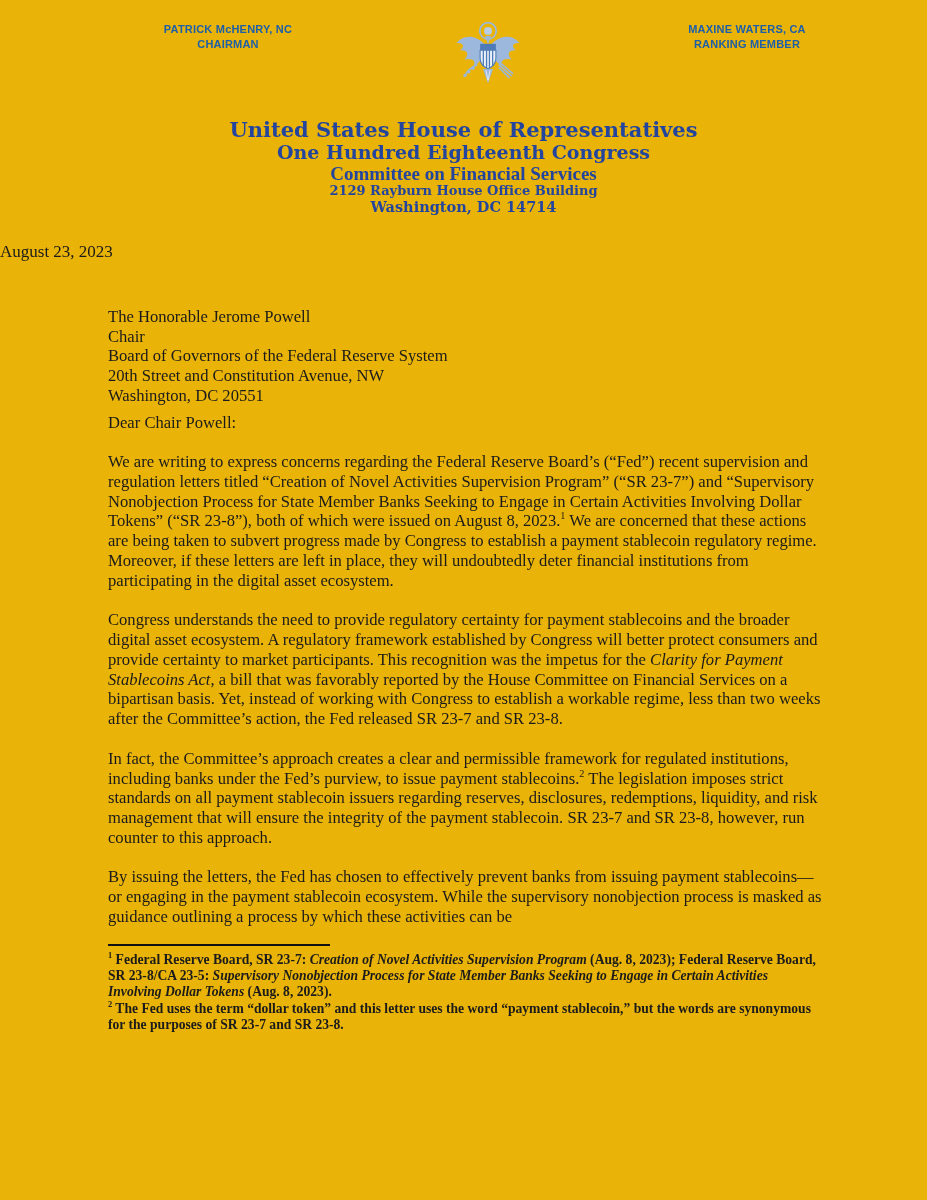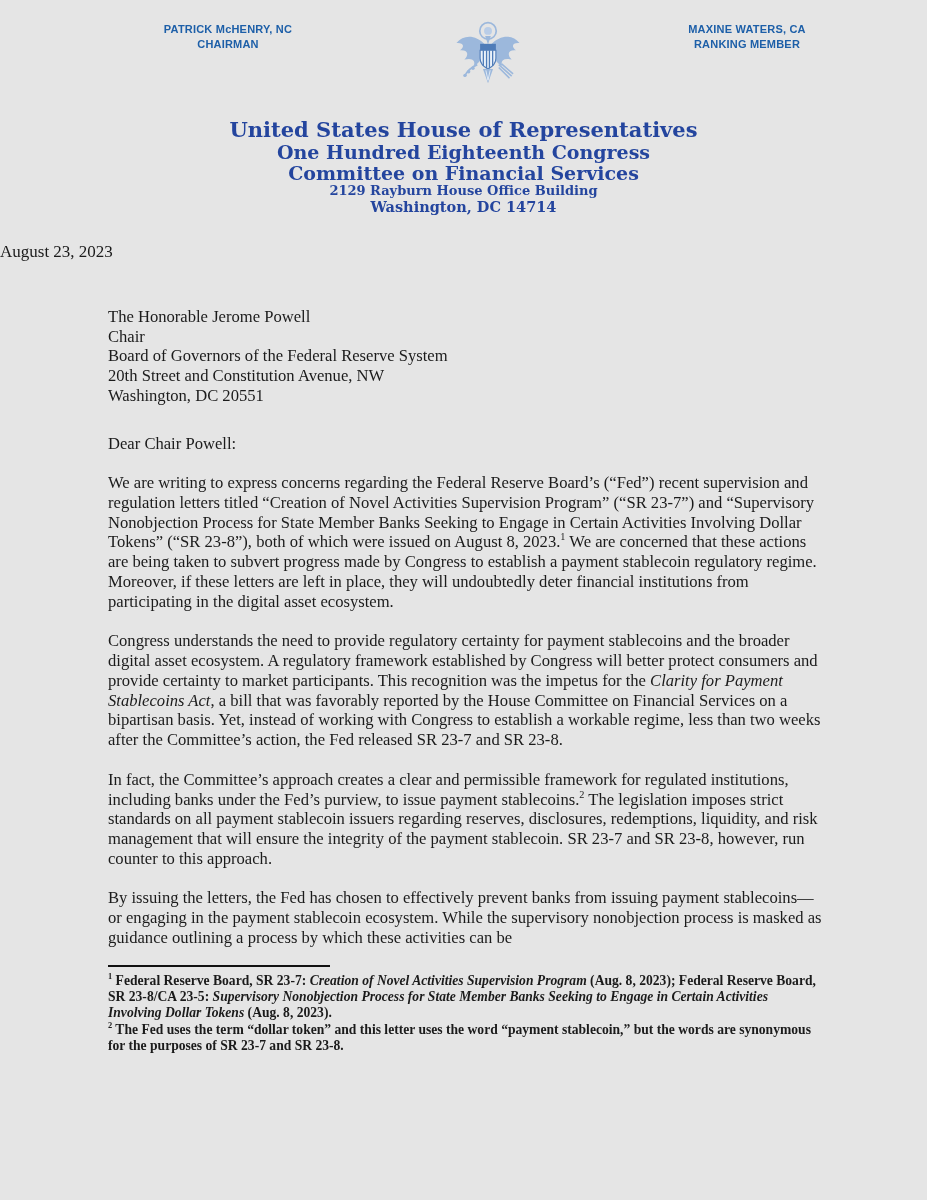--- a/index.html
+++ b/index.html
@@ -1,20 +1,20 @@
 <!DOCTYPE html>
 <html><head>
 <meta charset="utf-8">
 <style>
   html, body { margin: 0; padding: 0; background: #ffffff; }
   .page {
     position: relative;
     width: 927px;
     height: 1200px;
-    background: #e5e5e5;
+    background: #eab308;
     font-family: "Liberation Serif", serif;
     color: #1b1b1b;
     overflow: hidden;
     box-sizing: border-box;
   }
 
   
   .letterhead { padding-top: 18px; }
   .letterhead-row {
     display: flex;
@@ -38,38 +38,38 @@
   .org-block {
     text-align: center;
     color: #24459e;
     font-family: "DejaVu Serif", serif;
     font-weight: bold;
     margin-top: 20px;
     line-height: 1.12;
   }
   .org-line-1 { font-size: 21px; }
   .org-line-2 { font-size: 19px; }
-  .org-line-3 { font-size: 19px; }
+  .org-line-3 { font-size: 19px; font-family: Liberation Serif, serif; }
   .org-line-4 { font-size: 13px; }
   .org-line-5 { font-size: 14.5px; }
 
   
   .date-line {
     margin-top: 27px;
     font-size: 17px;
   }
   .letter-body {
     margin-left: 108px;
     margin-right: 105px;
     font-size: 16.6px;
     line-height: 1.19;
   }
   .recipient { margin-top: 45px; }
   .recipient div { white-space: nowrap; }
-  .salutation { margin-top: 28px; }
+  .salutation { margin-top: 7px; }
   p.para { margin: 20px 0 0 0; }
 
   sup { font-size: 0.62em; vertical-align: super; line-height: 0; }
   em  { font-style: italic; }
 
   
   .footnote-rule {
     width: 222px;
     border: 0;
     border-top: 2.5px solid #111111;

